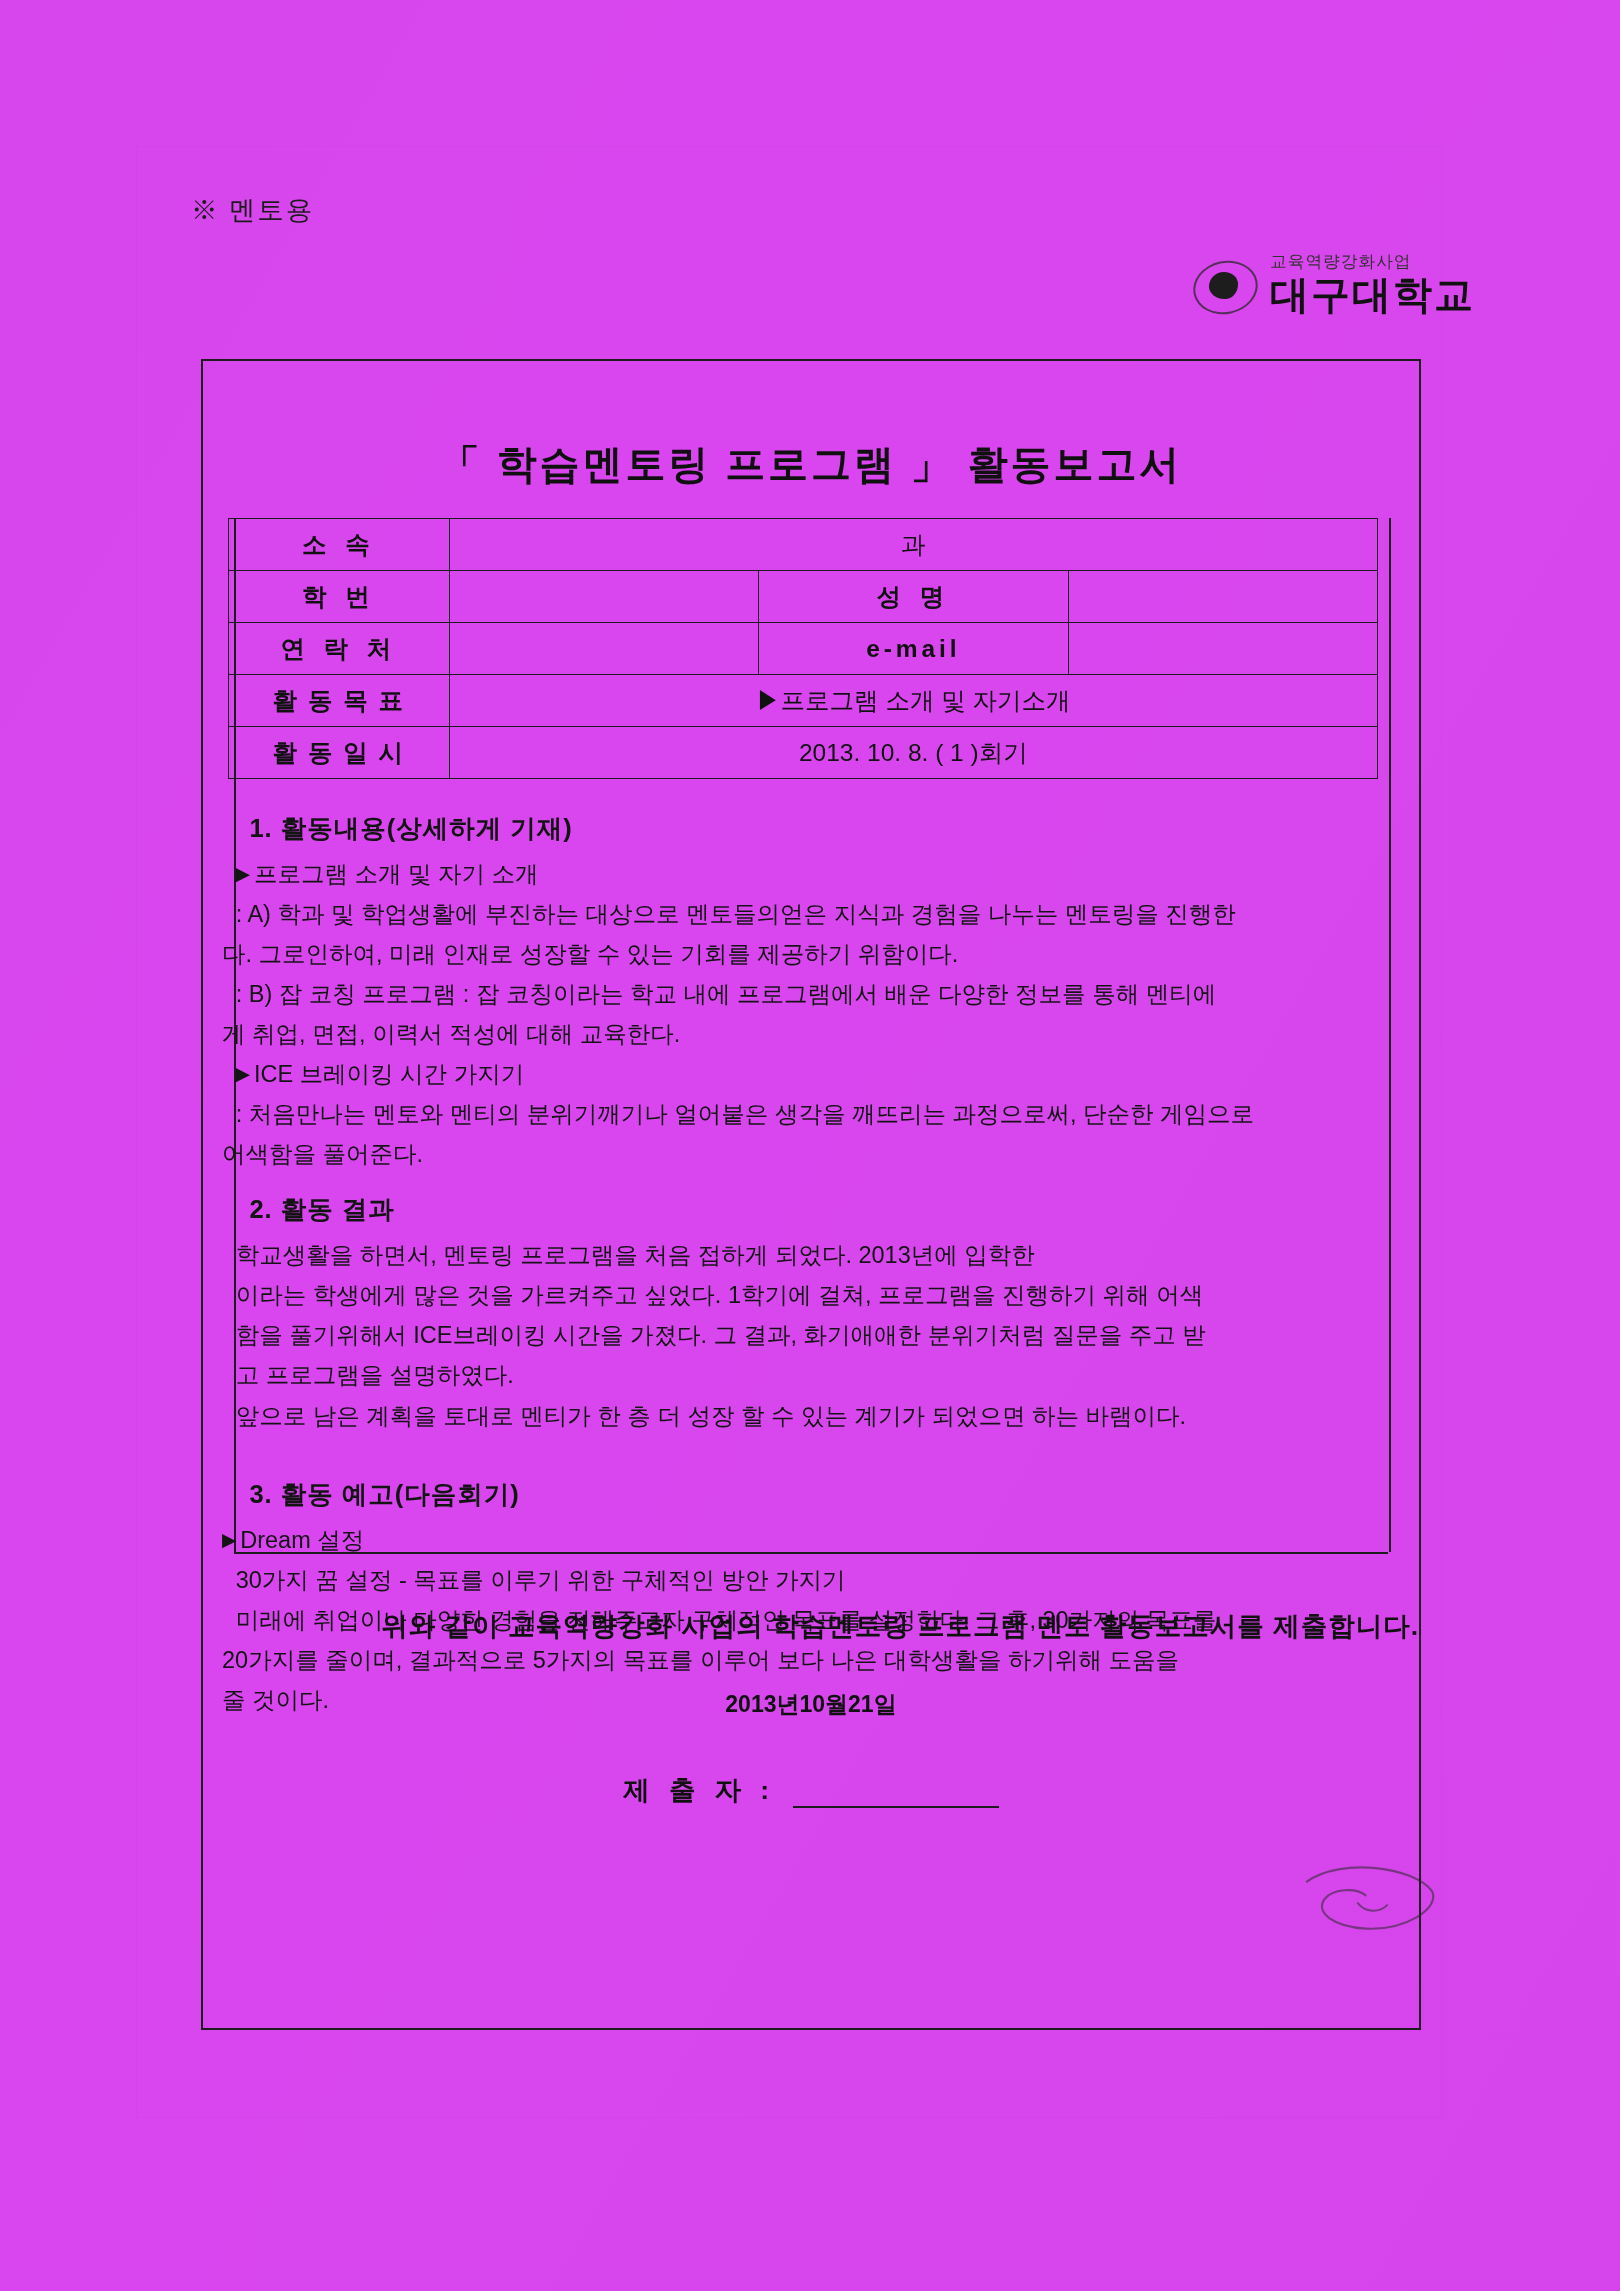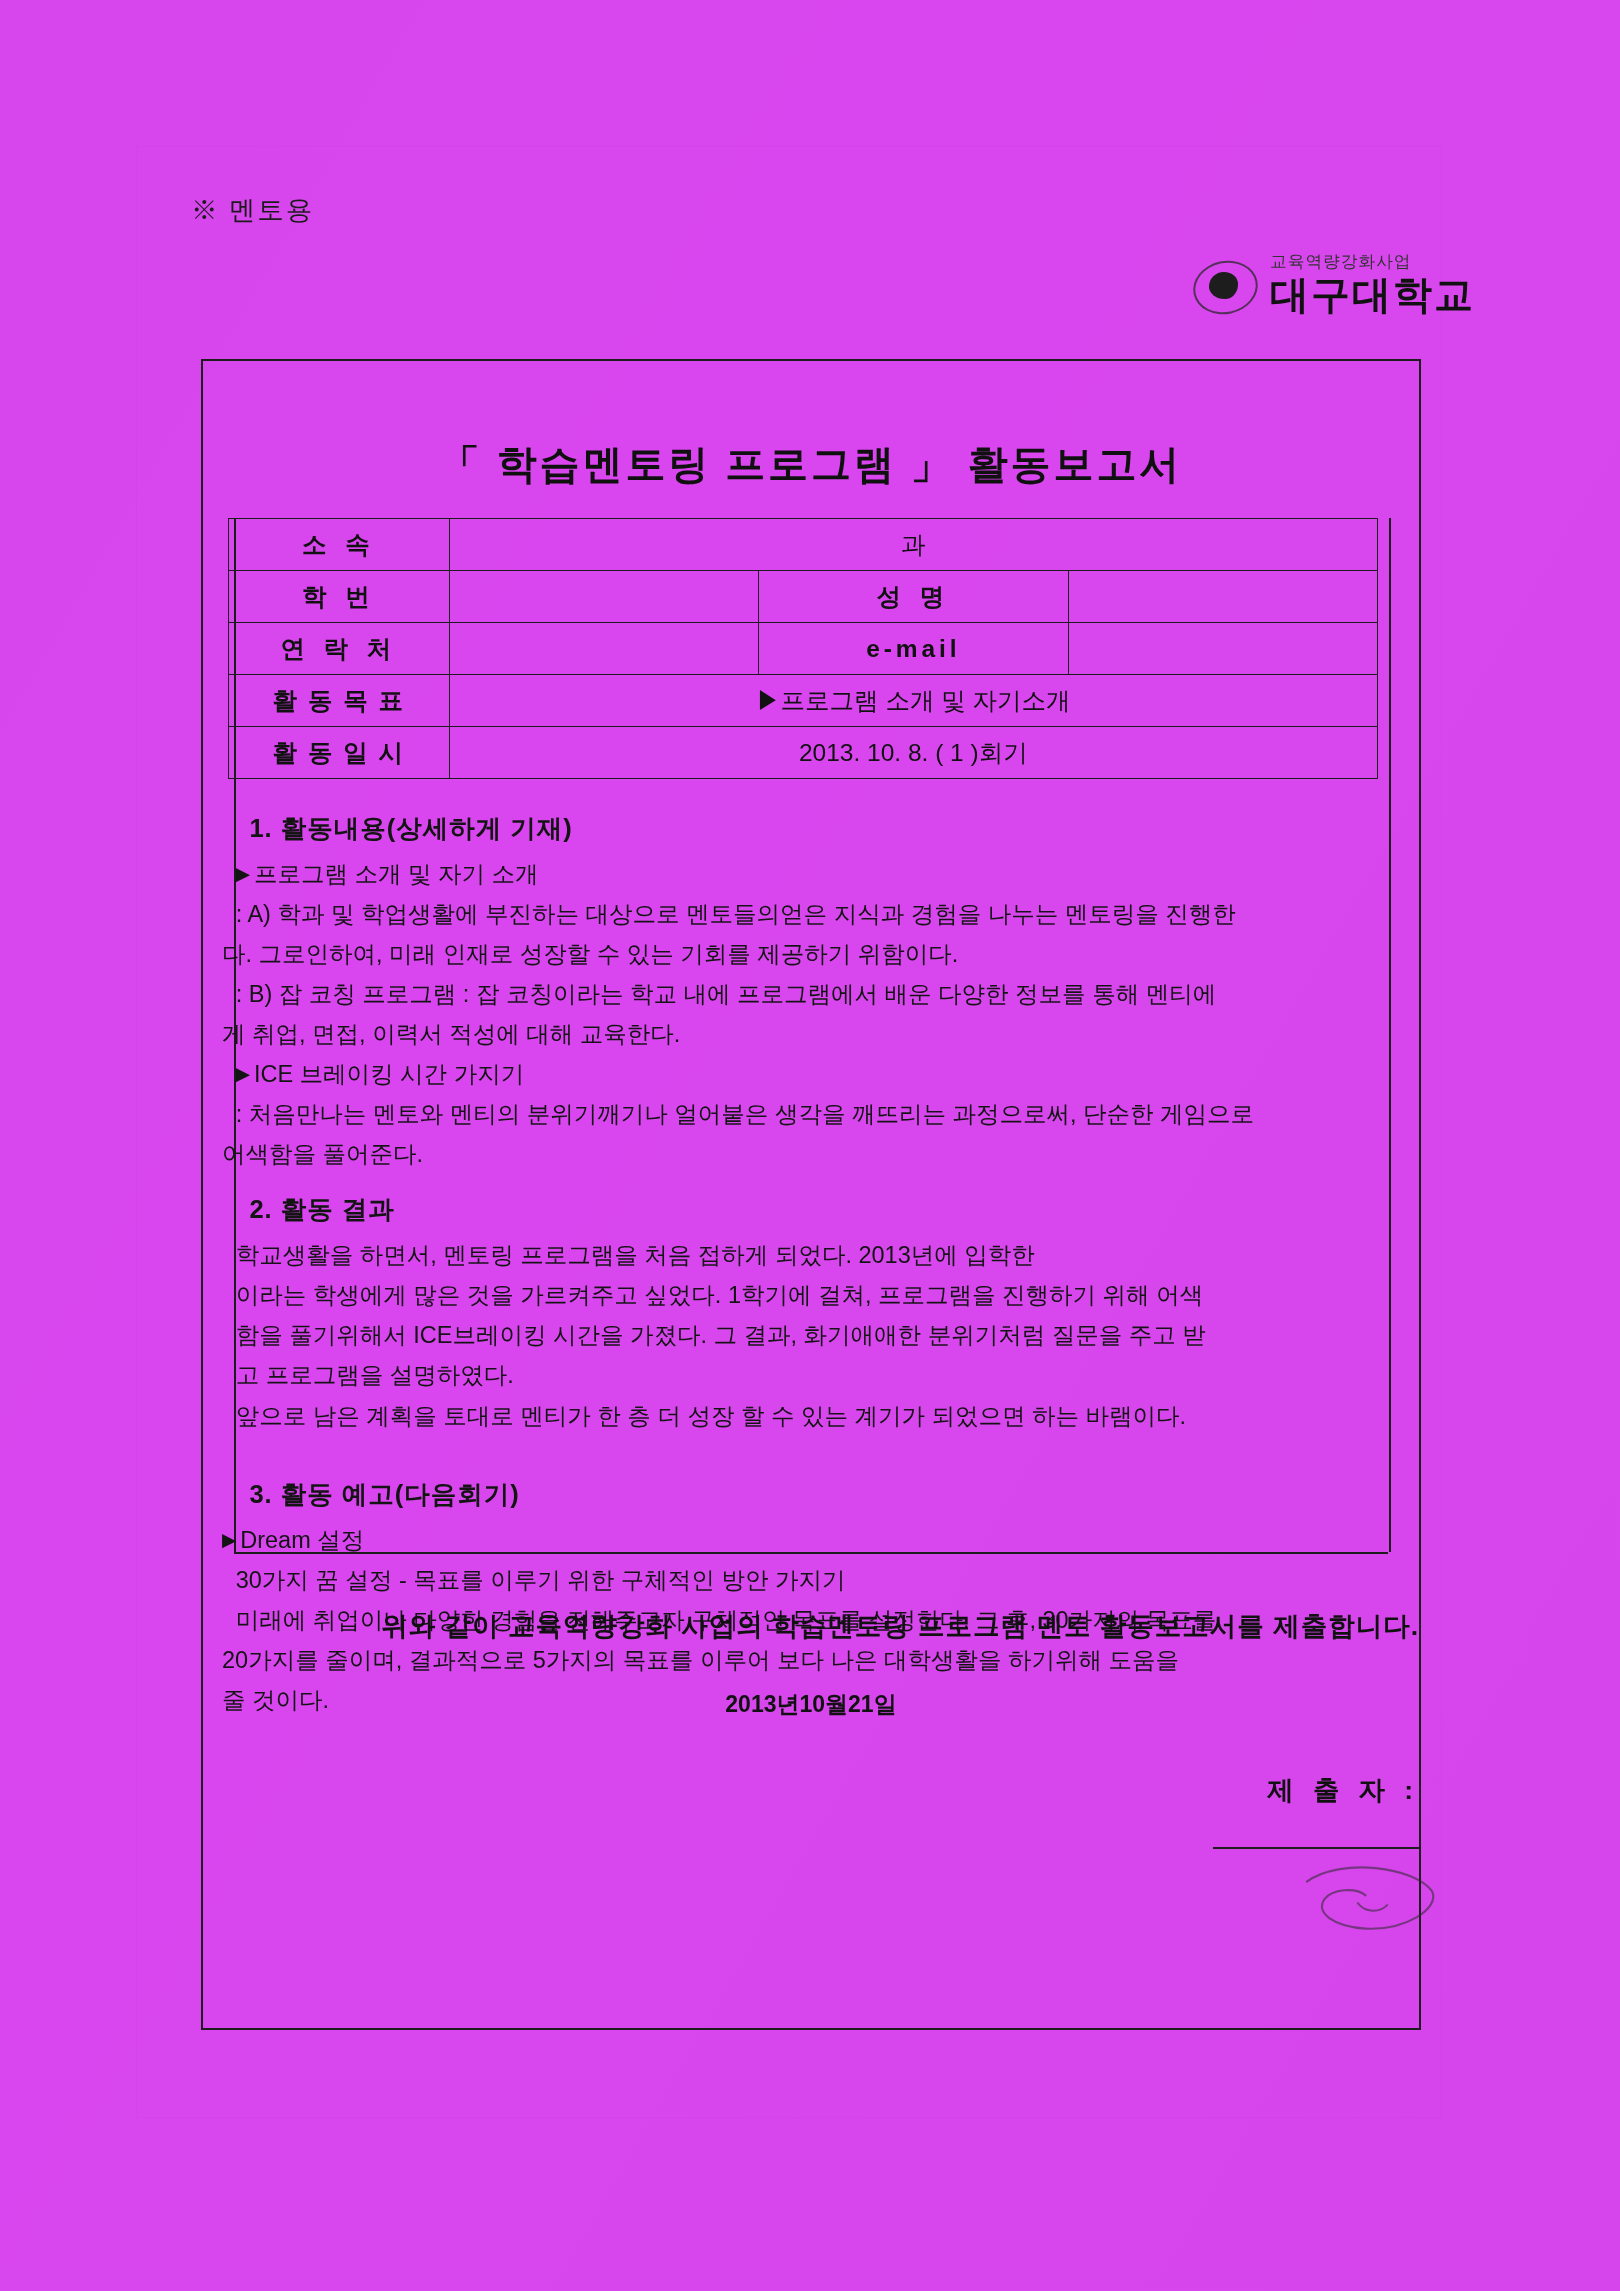--- a/index.html
+++ b/index.html
@@ -197,21 +197,20 @@
     left: 0; right: 0;
     top: 1411px;
     display: flex;
     justify-content: center;
     align-items: flex-end;
     gap: 9.8px;
     font-size: 26.5px;
     font-weight: bold;
     letter-spacing: 5.9px;
     color: #111;
-    flex-direction: column;
   }
   .sig-line {
     display: inline-block;
     width: 206px;
     border-bottom: 2px solid #1c1c1c;
     height: 29px;
     margin-left: 7.8px;
   }
 
   .stamp-squiggle {

